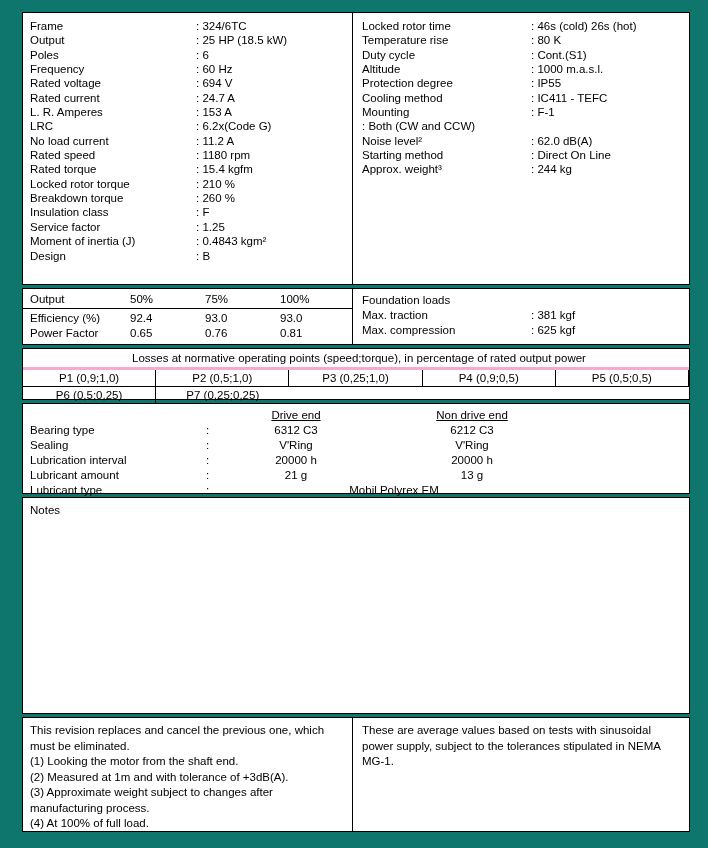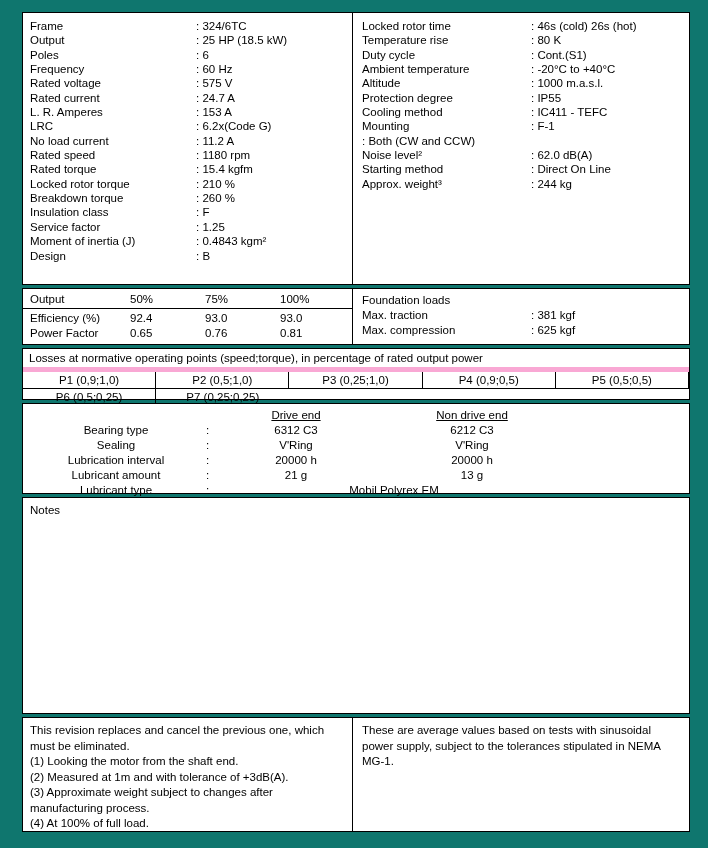--- a/index.html
+++ b/index.html
@@ -35,31 +35,31 @@
   .out-row  { display:flex; line-height:15px; }
   .out-rows { padding-top:2px; }
   .oc1 { width:100px; flex:0 0 100px; padding-left:7px; }
   .oc2, .oc3 { width:75px; flex:0 0 75px; }
   .found { padding-top:4px; }
   .found-title { padding-left:9px; line-height:15px; }
   .found-row { display:flex; line-height:15px; padding-left:9px; }
   .found-row .spec-label { width:169px; flex:0 0 169px; }
 
   
-  .losses-title { height:18px; line-height:18px; padding-left:6px; border-bottom:5px solid #f9a8d4; white-space:nowrap; }
+  .losses-title { height:18px; line-height:18px; padding-left:6px; border-bottom:3px solid #f9a8d4; white-space:nowrap;text-align:center; }
   .losses-grid { display:grid; grid-template-columns:repeat(5, 1fr); }
   .l-cell { text-align:center; border-right:1px solid #000; }
   .l-cell:last-child { border-right:none; }
   .l-head { height:16px; line-height:16px; border-bottom:1px solid #000; }
   .l-val  { height:14px; line-height:14px; }
 
   
   .bear { padding-top:4px; }
   .b-row { display:flex; line-height:14.9px; white-space:nowrap; }
-  .b-label { width:172px; flex:0 0 172px; padding-left:7px;text-align:center; }
+  .b-label { width:172px; flex:0 0 172px; padding-left:7px; }
   .b-colon { width:12px; flex:0 0 12px; padding-left:4px; }
   .b-col1 { width:156px; flex:0 0 156px; text-align:center; }
   .b-col2 { width:196px; flex:0 0 196px; text-align:center; }
   .b-span { width:352px; flex:0 0 352px; text-align:center; }
   .u { text-decoration:underline; }
 
   
   .notes-pad { padding:6px 0 0 7px; }
 
   
@@ -84,21 +84,21 @@
       <div class="spec-row">
           <span class="spec-label">Poles</span>
           <span class="spec-value">: 6</span>
         </div>
       <div class="spec-row">
           <span class="spec-label">Frequency</span>
           <span class="spec-value">: 60 Hz</span>
         </div>
       <div class="spec-row">
           <span class="spec-label">Rated voltage</span>
-          <span class="spec-value">: 575 V</span>
+          <span class="spec-value">: 694 V</span>
         </div>
       <div class="spec-row">
           <span class="spec-label">Rated current</span>
           <span class="spec-value">: 24.7 A</span>
         </div>
       <div class="spec-row">
           <span class="spec-label">L. R. Amperes</span>
           <span class="spec-value">: 153 A</span>
         </div>
       <div class="spec-row">
@@ -147,24 +147,20 @@
           <span class="spec-label">Locked rotor time</span>
           <span class="spec-value">: 46s (cold) 26s (hot)</span>
         </div>
       <div class="spec-row">
           <span class="spec-label">Temperature rise</span>
           <span class="spec-value">: 80 K</span>
         </div>
       <div class="spec-row">
           <span class="spec-label">Duty cycle</span>
           <span class="spec-value">: Cont.(S1)</span>
-        </div>
-      <div class="spec-row">
-          <span class="spec-label">Ambient temperature</span>
-          <span class="spec-value">: -20°C to +40°C</span>
         </div>
       <div class="spec-row">
           <span class="spec-label">Altitude</span>
           <span class="spec-value">: 1000 m.a.s.l.</span>
         </div>
       <div class="spec-row">
           <span class="spec-label">Protection degree</span>
           <span class="spec-value">: IP55</span>
         </div>
       <div class="spec-row">

